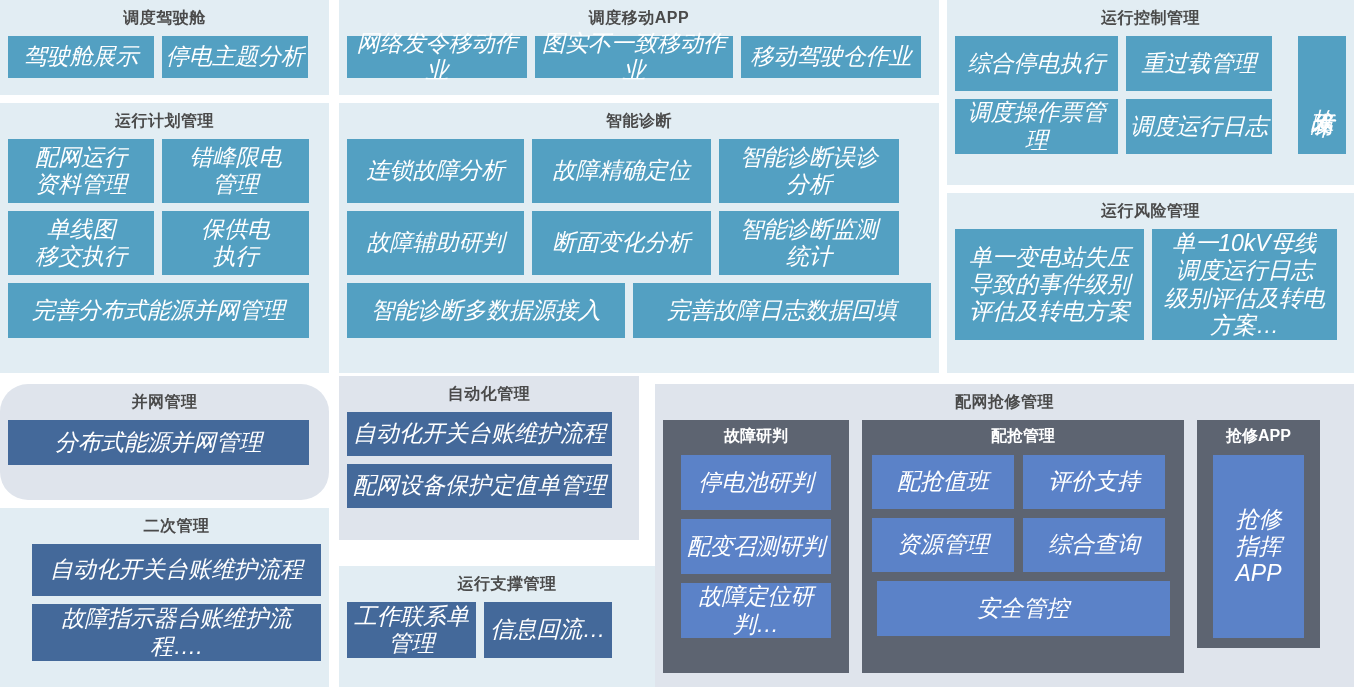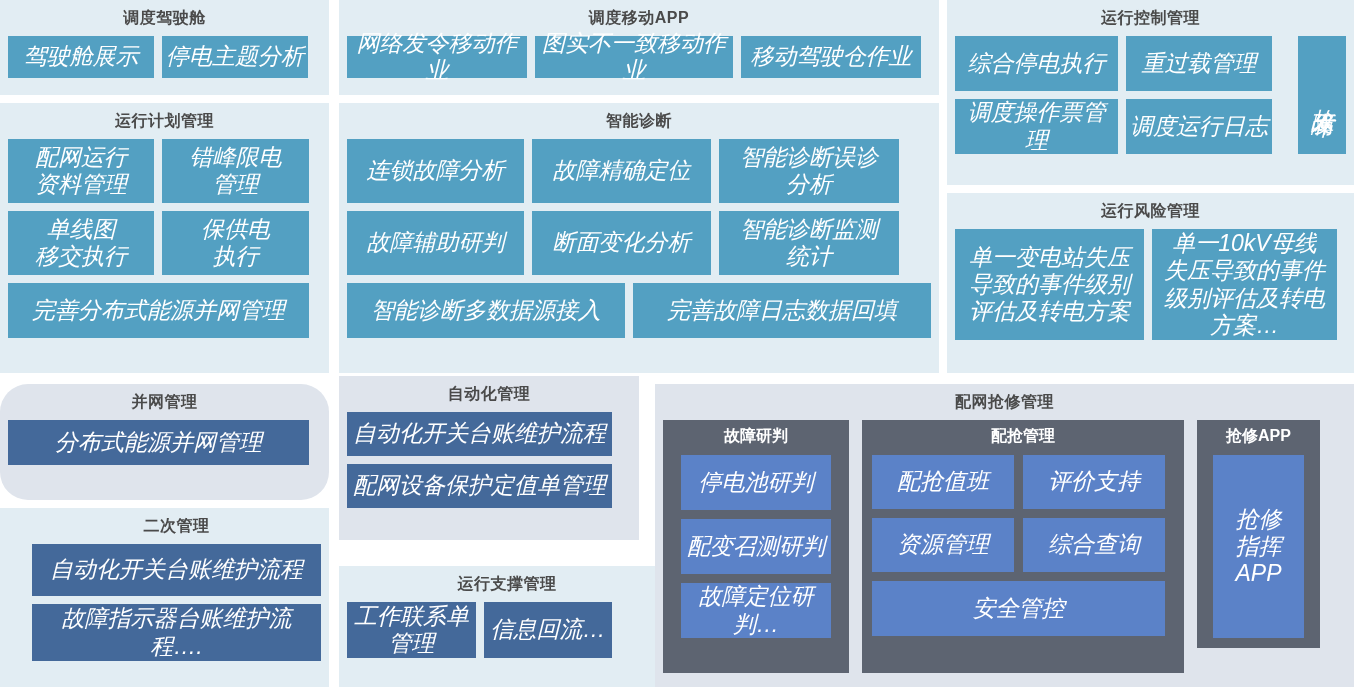--- a/index.html
+++ b/index.html
@@ -161,21 +161,21 @@
   </div>
 </div>
 
 <div class="panel teal" id="p-risk">
   <div class="panel-title">运行风险管理</div>
   <div class="row">
     <div class="tile t-teal" style="width:189px;height:111px;">单一变电站失压
 导致的事件级别
 评估及转电方案</div>
     <div class="tile t-teal" style="width:185px;height:111px;">单一10kV母线
-失压导致的事件
+调度运行日志
 级别评估及转电
 方案…</div>
   </div>
 </div>
 
 <div class="panel blue" id="p-grid">
   <div class="panel-title">并网管理</div>
   <div class="row">
     <div class="tile t-blue" style="width:301px;height:45px;">分布式能源并网管理</div>
   </div>
@@ -224,21 +224,21 @@
     <div class="subpanel" style="width:322px;height:253px;">
       <div class="subpanel-title">配抢管理</div>
       <div class="row" style="gap:9px;margin-bottom:9px;">
         <div class="tile t-indigo" style="width:142px;height:54px;">配抢值班</div>
         <div class="tile t-indigo" style="width:142px;height:54px;">评价支持</div>
       </div>
       <div class="row" style="gap:9px;margin-bottom:9px;">
         <div class="tile t-indigo" style="width:142px;height:54px;">资源管理</div>
         <div class="tile t-indigo" style="width:142px;height:54px;">综合查询</div>
       </div>
-      <div class="row" style="gap:9px;">
+      <div class="row" style="gap:9px;justify-content:center;">
         <div class="tile t-indigo" style="width:293px;height:55px;">安全管控</div>
       </div>
     </div>
 
     <div class="subpanel" style="width:123px;height:228px;align-items:center;">
       <div class="subpanel-title">抢修APP</div>
       <div class="tile t-indigo" style="width:91px;height:205px;margin:0 auto;">抢修
 指挥
 APP</div>
     </div>

